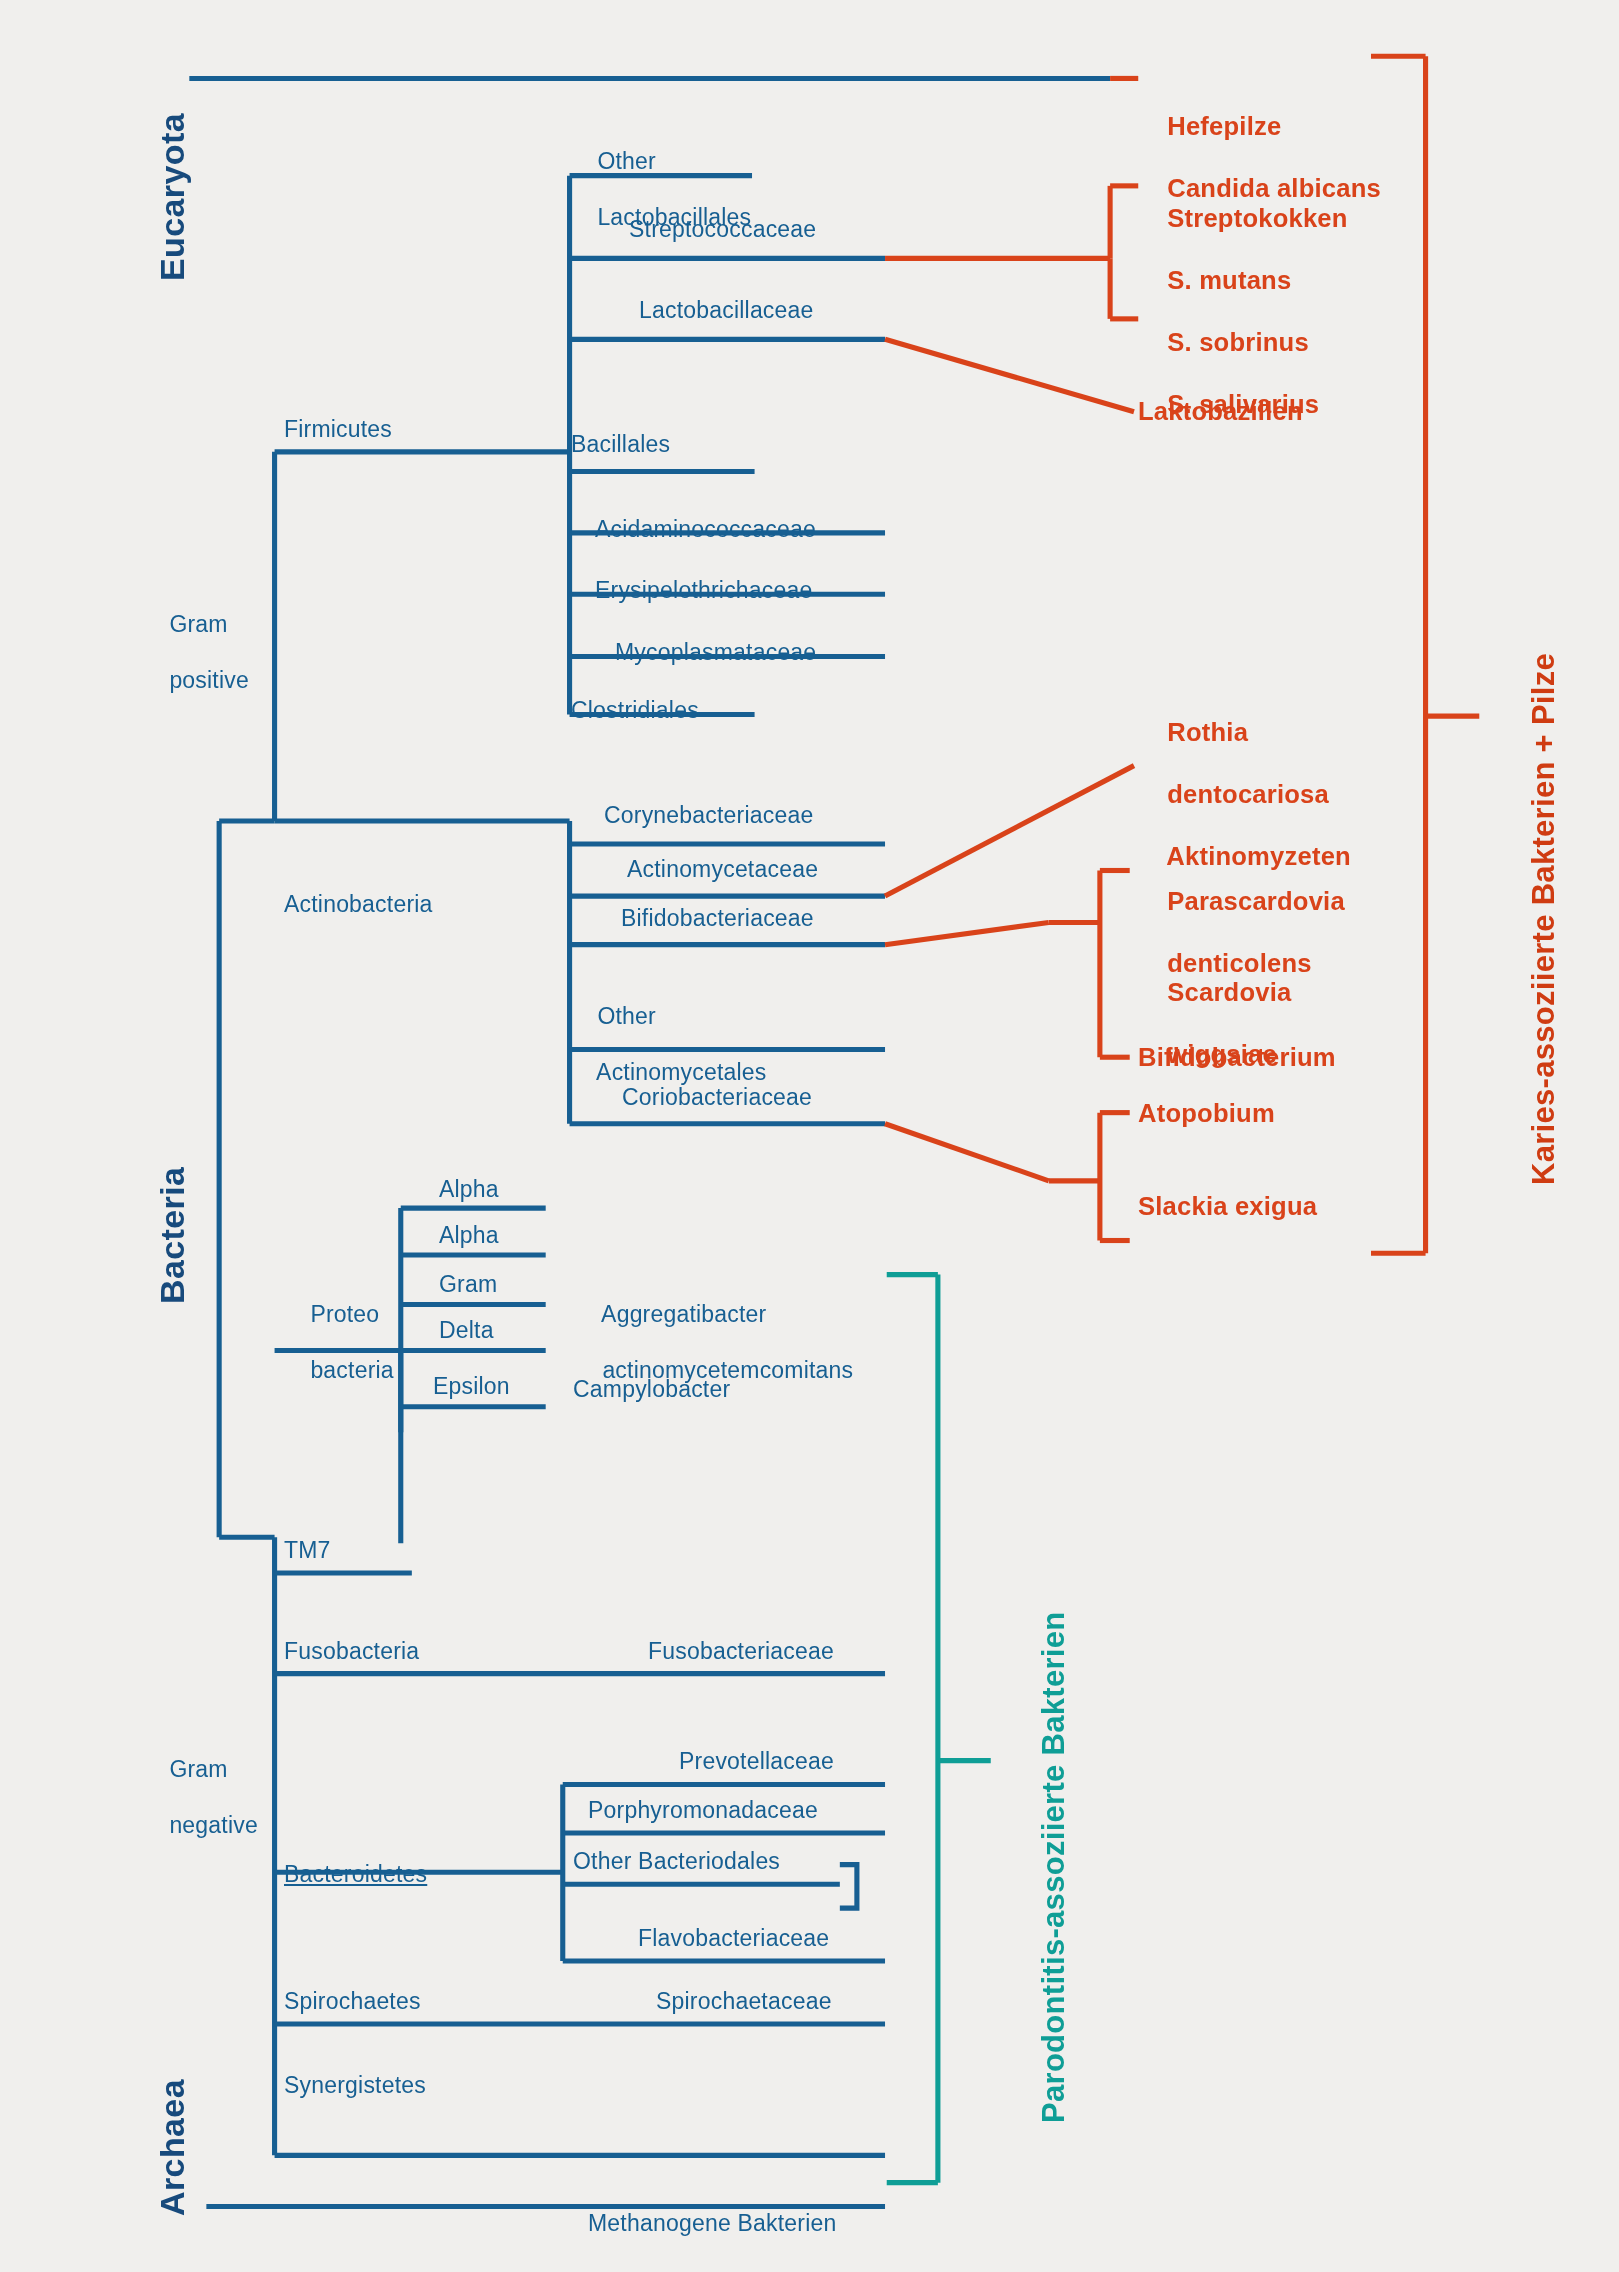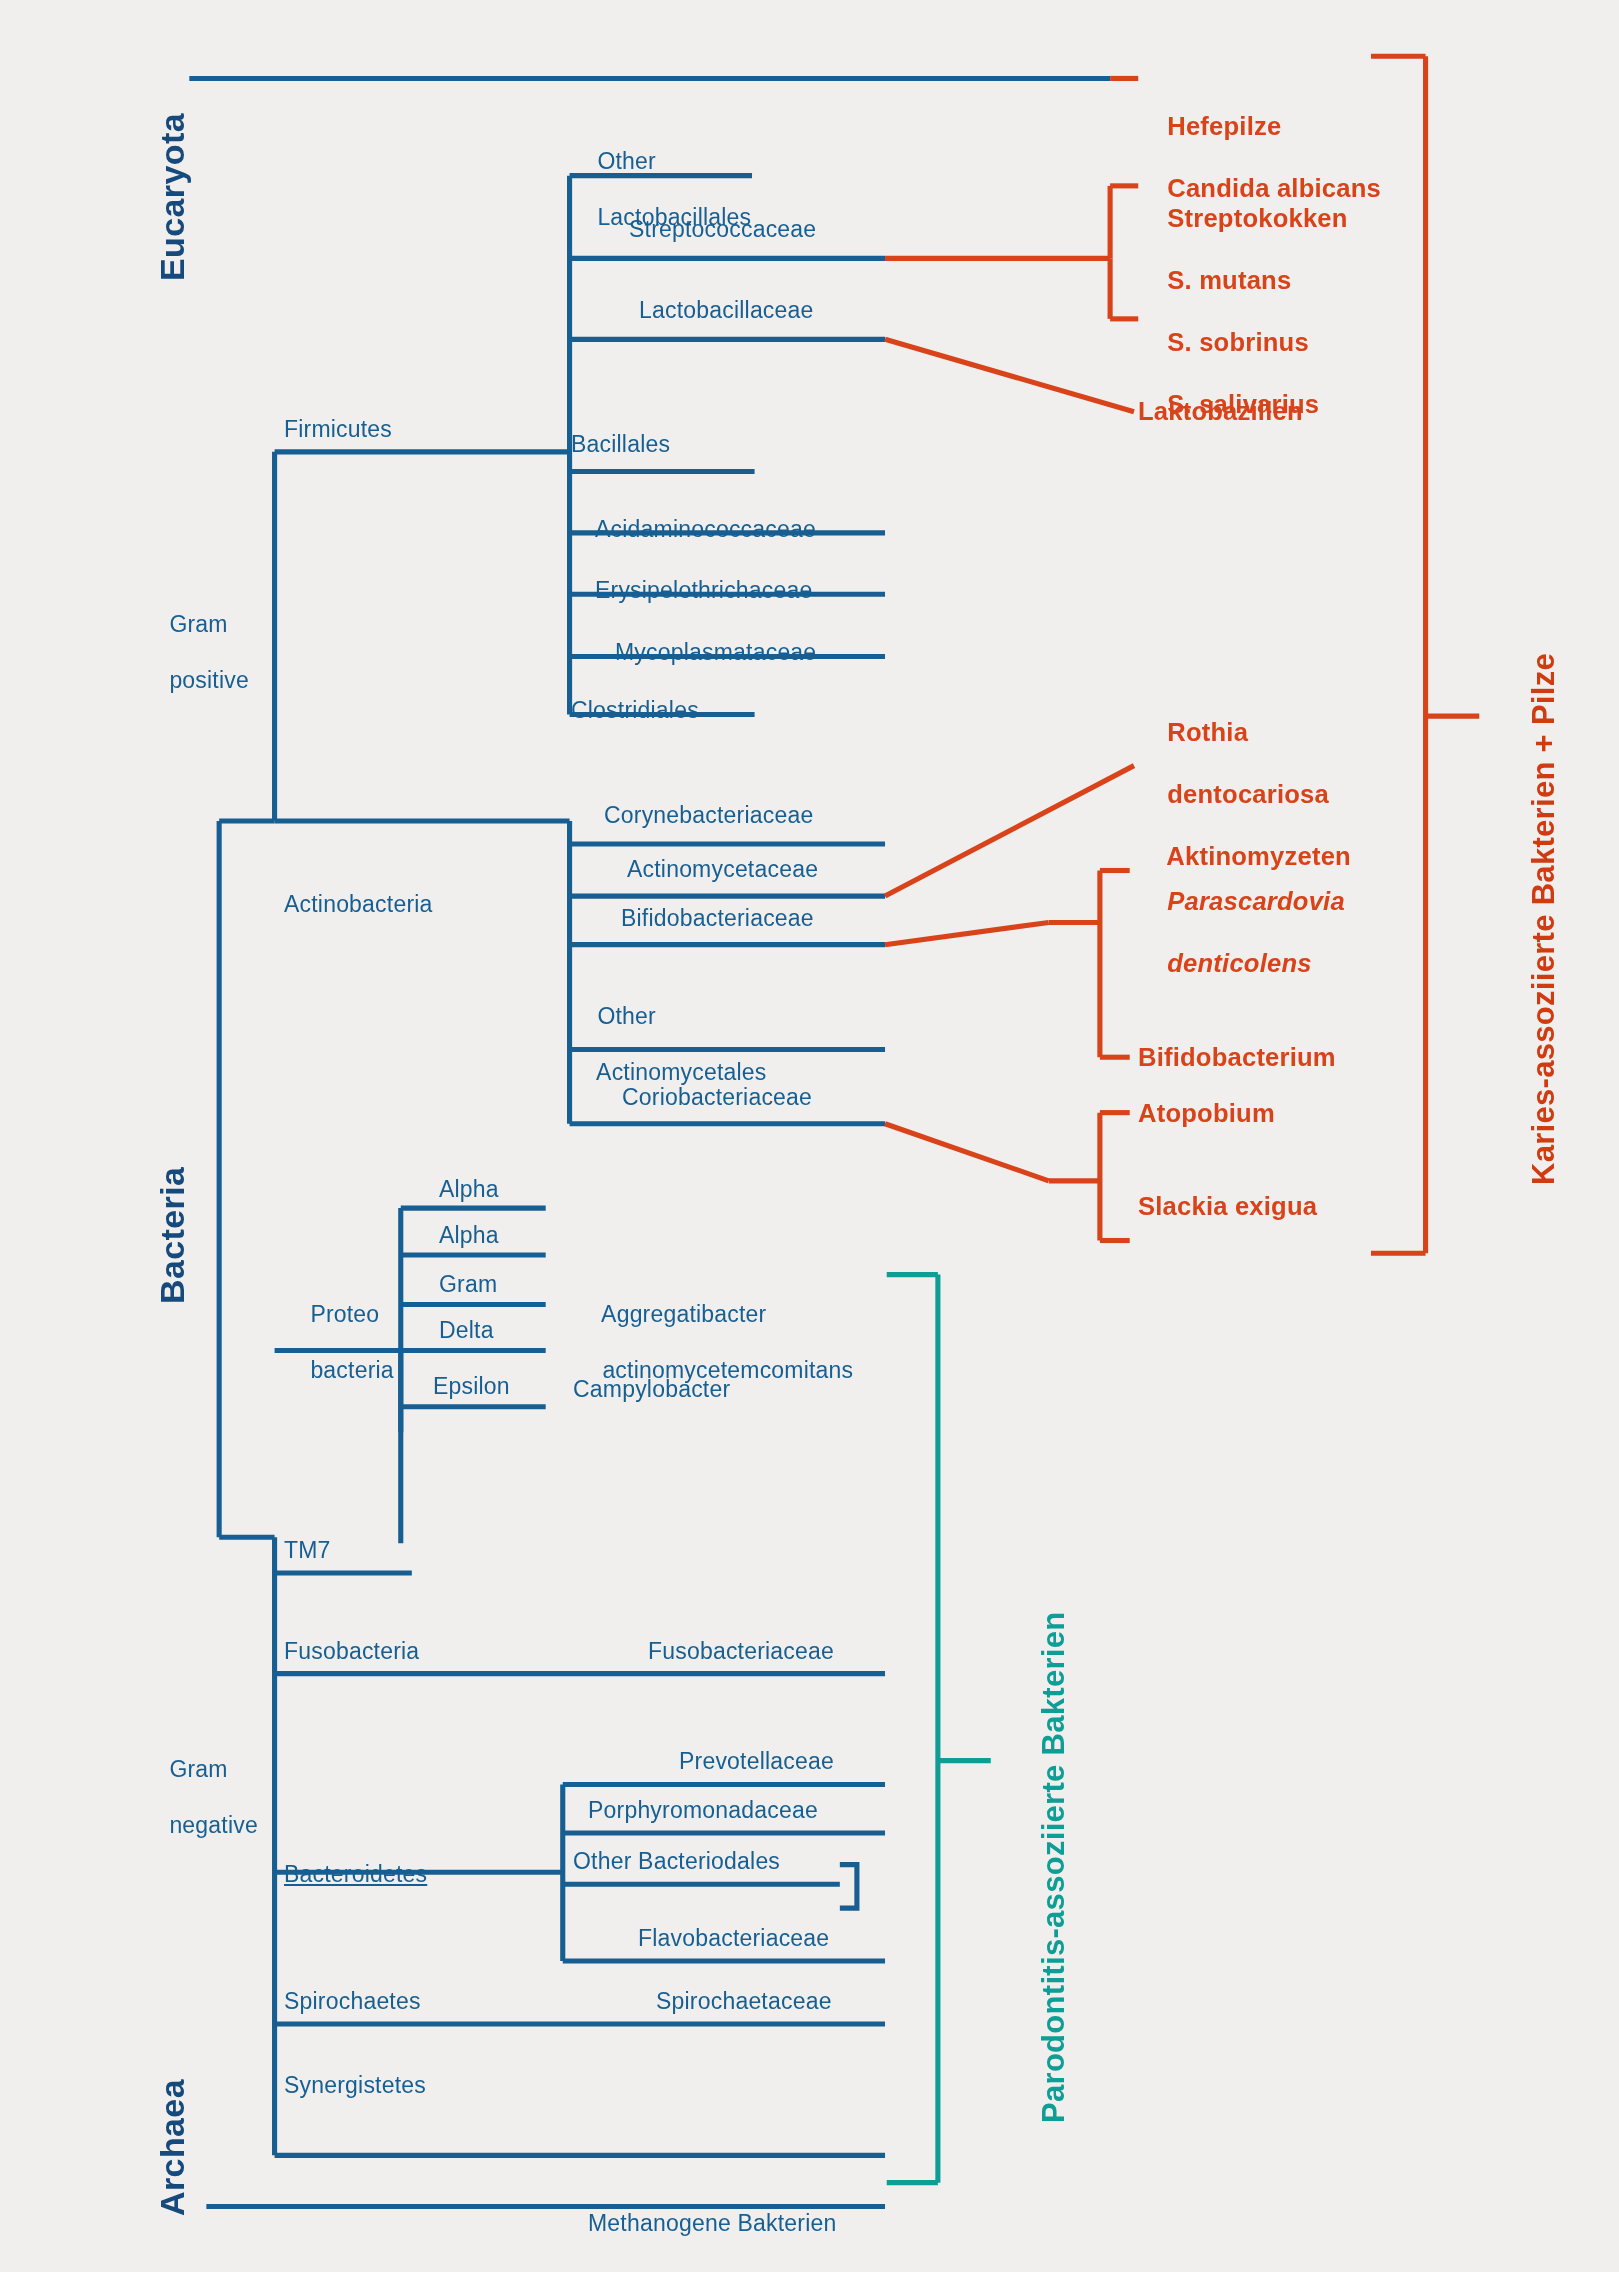--- a/index.html
+++ b/index.html
@@ -257,23 +257,27 @@
     <span>S. mutans</span><br>
     <span>S. sobrinus</span><br>
     <span>S. salivarius</span>
   </div>
   <div class="lbl red" style="left:1138px; top:396px;">Laktobazillen</div>
   <div class="lbl red" style="left:1138px; top:686px;">
     <span>Rothia</span><br>
     <span>dentocariosa</span><br>
     <span>Aktinomyzeten</span>
   </div>
-  <div class="lbl red" style="left:1138px; top:855px;font-style:italic;">
+  <div class="lbl red" style="left:1138px; top:855px;">
     <span>Parascardovia</span><br>
     <span>denticolens</span>
+  </div>
+  <div class="lbl red" style="left:1138px; top:946px;">
+    <span>Scardovia</span><br>
+    <span>wiggsiae</span>
   </div>
   <div class="lbl red" style="left:1138px; top:1042px;">Bifidobacterium</div>
   <div class="lbl red" style="left:1138px; top:1098px;">Atopobium</div>
   <div class="lbl red" style="left:1138px; top:1191px;">Slackia exigua</div>
 
   <div class="sidelabel caries" style="left:1526px; top:1185px;">Karies-assoziierte Bakterien + Pilze</div>
   <div class="sidelabel perio" style="left:1036px; top:2123px;">Parodontitis-assoziierte Bakterien</div>
 
 </div>
 

